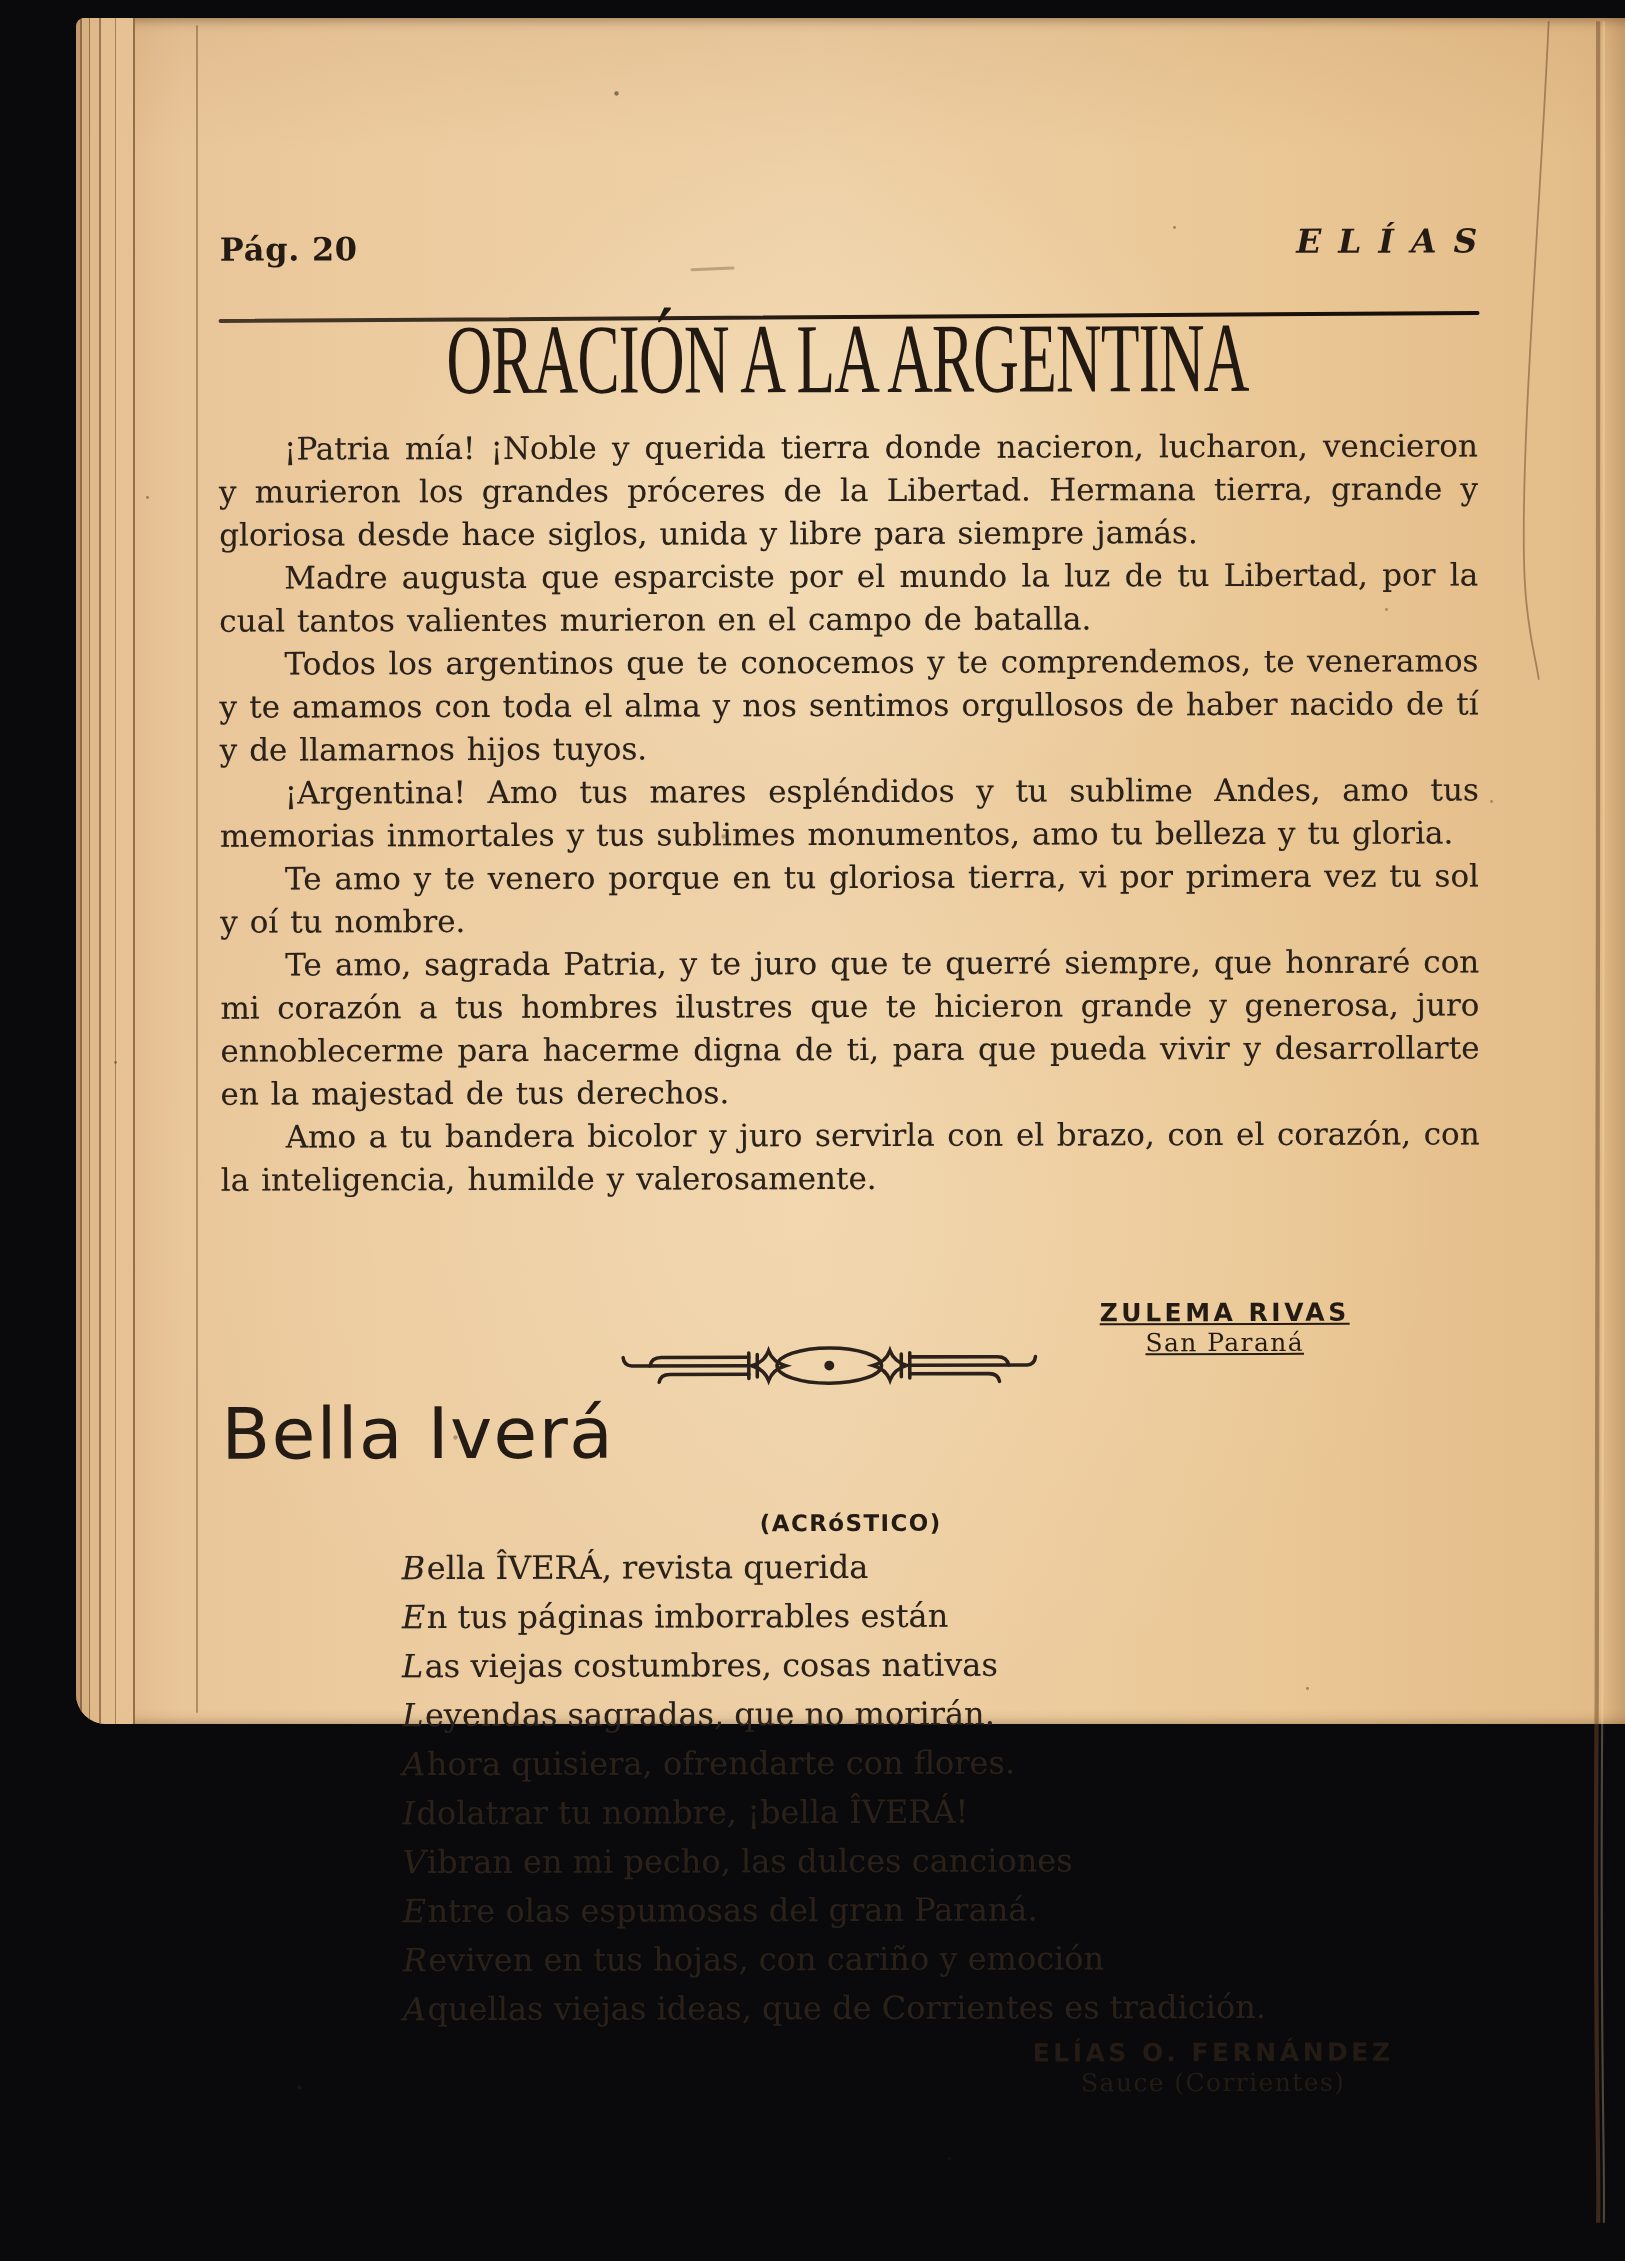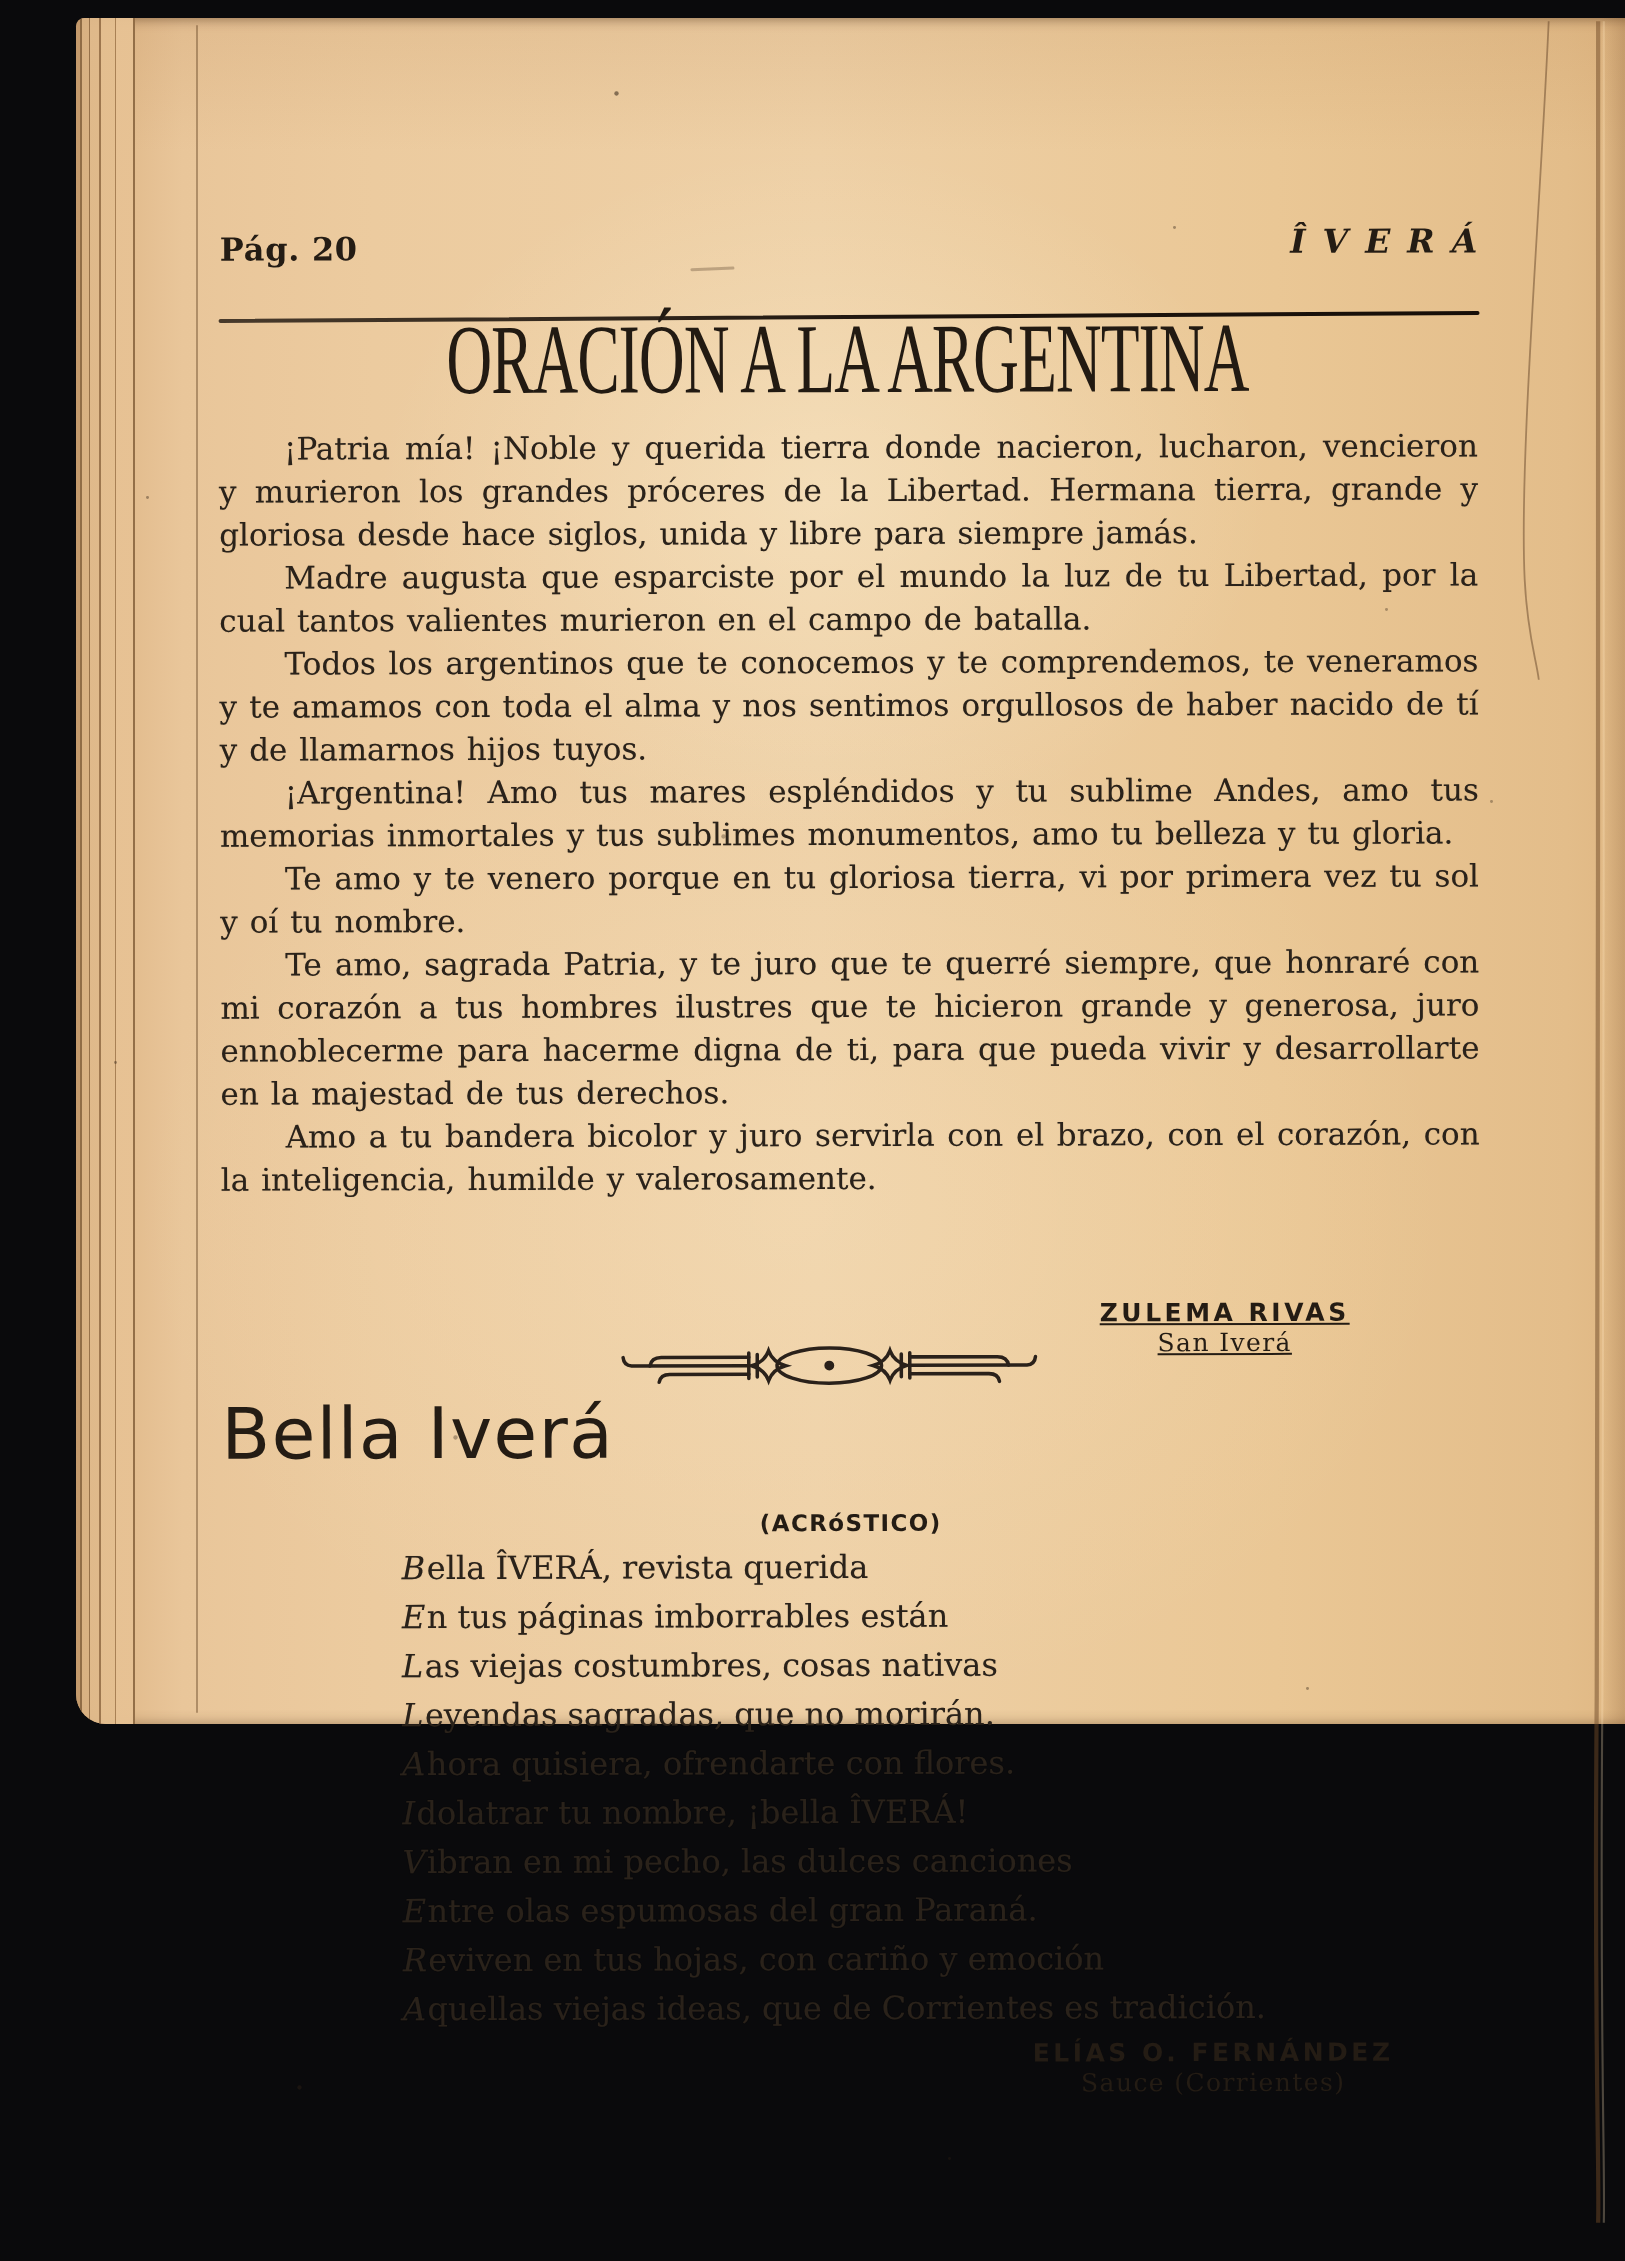--- a/index.html
+++ b/index.html
@@ -116,41 +116,41 @@
 
 <div class="sheet">
   <div class="stack-edges"></div>
   <div class="under-edge"></div>
   <div class="fold-shade"></div>
 
   <div class="content">
 
     <div class="page-header">
       <div class="page-number">Pág. 20</div>
-      <div class="masthead">ÎVERÁ</div>
+      <div class="masthead">ELÍAS</div>
     </div>
     <div class="header-rule"></div>
 
     <div class="article-title">
       <span class="squeeze">ORACIÓN A LA ARGENTINA</span>
     </div>
 
     <div class="article-body">
       <p>¡Patria mía! ¡Noble y querida tierra donde nacieron, lucharon, vencieron y murieron los grandes próceres de la Libertad. Hermana tierra, grande y gloriosa desde hace siglos, unida y libre para siempre jamás.</p>
       <p>Madre augusta que esparciste por el mundo la luz de tu Libertad, por la cual tantos valientes murieron en el campo de batalla.</p>
       <p>Todos los argentinos que te conocemos y te comprendemos, te veneramos y te amamos con toda el alma y nos sentimos orgullosos de haber nacido de tí y de llamarnos hijos tuyos.</p>
       <p>¡Argentina! Amo tus mares espléndidos y tu sublime Andes, amo tus memorias inmortales y tus sublimes monumentos, amo tu belleza y tu gloria.</p>
       <p>Te amo y te venero porque en tu gloriosa tierra, vi por primera vez tu sol y oí tu nombre.</p>
       <p>Te amo, sagrada Patria, y te juro que te querré siempre, que honraré con mi corazón a tus hombres ilustres que te hicieron grande y generosa, juro ennoblecerme para hacerme digna de ti, para que pueda vivir y desarrollarte en la majestad de tus derechos.</p>
       <p>Amo a tu bandera bicolor y juro servirla con el brazo, con el corazón, con la inteligencia, humilde y valerosamente.</p>
     </div>
 
     <div class="sig sig-article">
       <div class="sig-name">ZULEMA RIVAS</div>
-      <div class="sig-place">San Iverá</div>
+      <div class="sig-place">San Paraná</div>
     </div>
 
     <svg class="ornament" viewBox="0 0 660 58">
       <g stroke="#2a211a" stroke-width="5" fill="none" stroke-linecap="round">
         <g id="orn-side">
           <path d="M216 17 H92 q-14 0 -16 12"></path>
           <path d="M216 29 H50 q-11 -1 -12 -12"></path>
           <path d="M216 41 H104 q-13 0 -15 11"></path>
           <path d="M216 11 V47"></path>
           <path d="M228 13 V45"></path>

